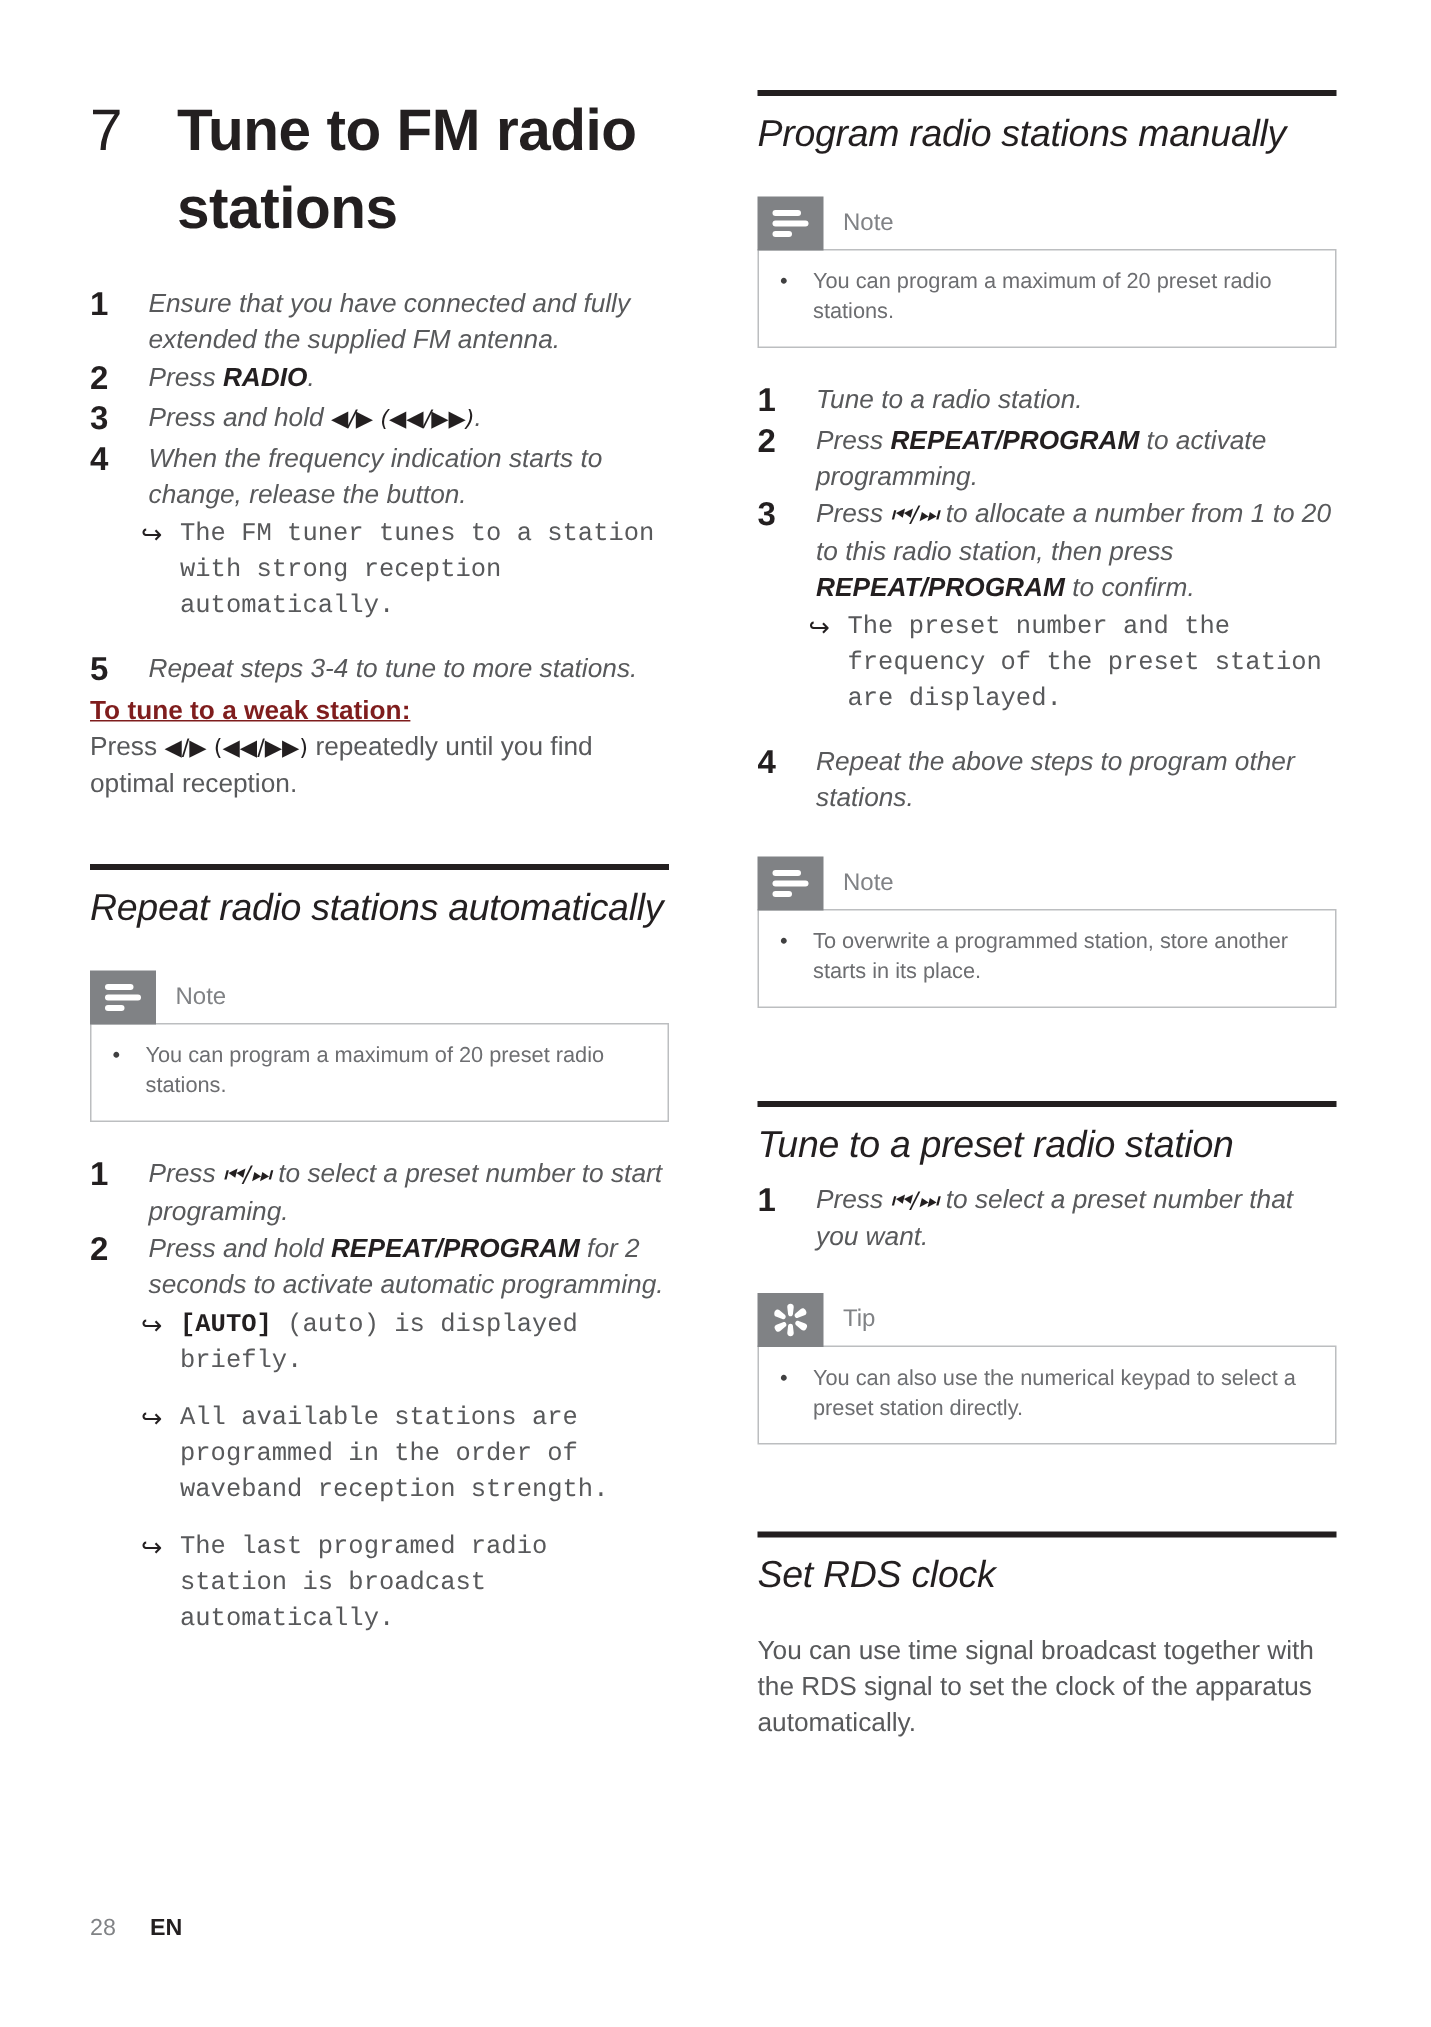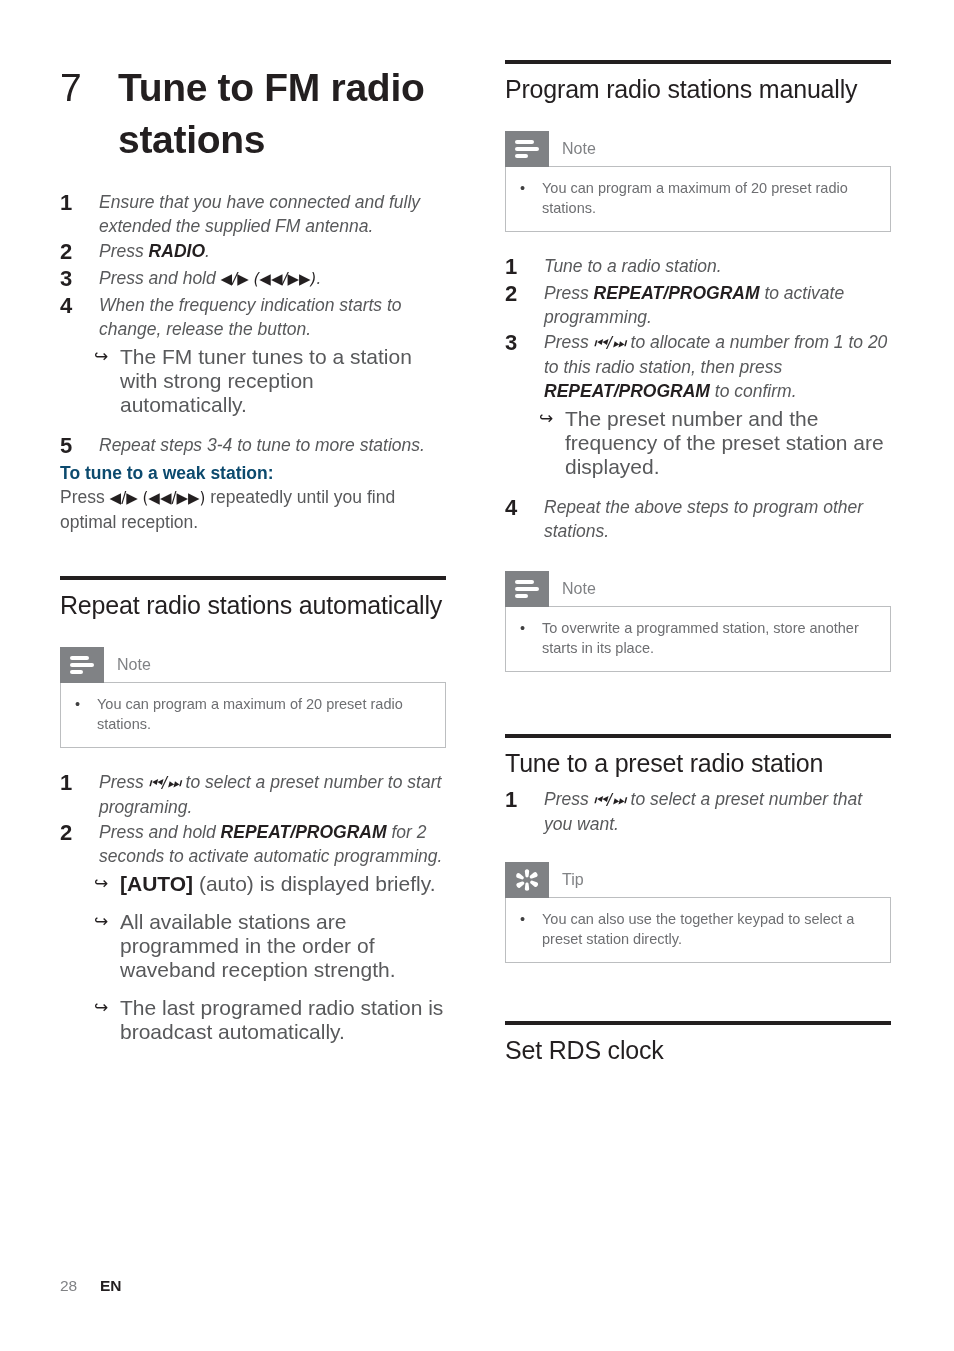--- a/index.html
+++ b/index.html
@@ -47,20 +47,21 @@
   .chapter-title {
     font-size: 39px;
     line-height: 52px;
     font-weight: 700;
     letter-spacing: -0.3px;
   }
 
   
   .section-head {
     margin-top: 34px;
+    font-style: italic;
   }
   .section-rule {
     height: 4px;
     background: #231f20;
     width: 100%;
   }
   .section-title {
     font-size: 25px;
     line-height: 31px;
     color: #231f20;
@@ -104,38 +105,40 @@
     padding-left: 34px;
   }
   .result-arrow {
     flex: 0 0 26px;
     width: 26px;
     font-size: 17px;
     line-height: 24px;
     color: #231f20;
   }
   .result-text {
-    font-size: 21px;
+    font-size: 17px;
     line-height: 24px;
     color: #58595b;
     flex: 1 1 auto;
+    font-family: Liberation Mono, monospace;
   }
   .result-gap { margin-top: 14px; }
 
   
   .para {
     font-size: 17.5px;
     line-height: 24px;
     color: #58595b;
   }
   .para-bold {
     font-size: 17.5px;
     line-height: 24px;
-    color: #0c4a6e;
+    color: #7f1d1d;
     font-weight: 700;
+    text-decoration: underline;
   }
 
   
   .callout {
     margin-top: 20px;
     position: relative;
   }
   .callout-head {
     display: flex;
     align-items: center;
@@ -424,29 +427,30 @@
                 <path d="M2.65 7.0c0.68-1.17 2.05-1.4 3.05-0.55l3.55 3.0c0.62 0.54 0.77 1.41 0.35 2.14-0.42 0.73-1.22 1.05-2.02 0.75l-4.35-1.6C2.0 10.3 1.97 8.17 2.65 7.0z"></path>
               </g>
             </svg>
           </span>
         </div>
         <div class="callout-label">Tip</div>
       </div>
       <div class="callout-box">
         <div class="callout-item">
           <div class="callout-bullet">•</div>
-          <div class="callout-text">You can also use the together keypad to select a preset station directly.</div>
+          <div class="callout-text">You can also use the numerical keypad to select a preset station directly.</div>
         </div>
       </div>
     </div>
 
     <div class="section-head" style="margin-top:58px;">
       <div class="section-rule"></div>
       <div class="section-title">Set RDS clock</div>
     </div>
+    <div class="para" style="margin-top:22px;">You can use time signal broadcast together with the RDS signal to set the clock of the apparatus automatically.</div>
 
   </div>
 
   <div class="footer">
     <div class="footer-page">28</div>
     <div class="footer-lang">EN</div>
   </div>
 
 </div>
 

